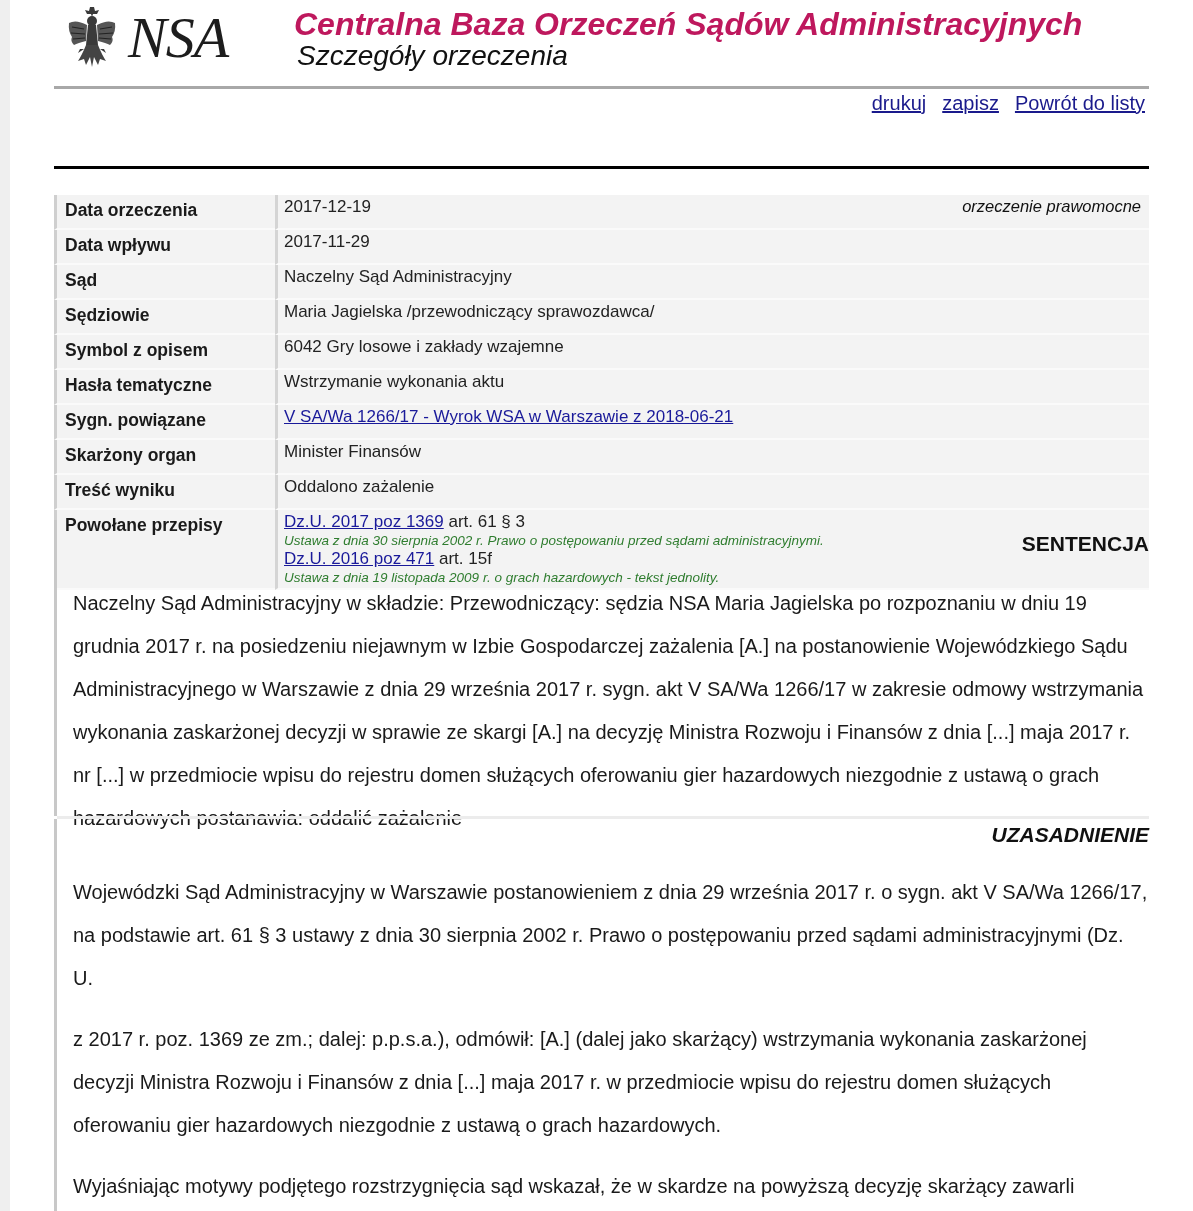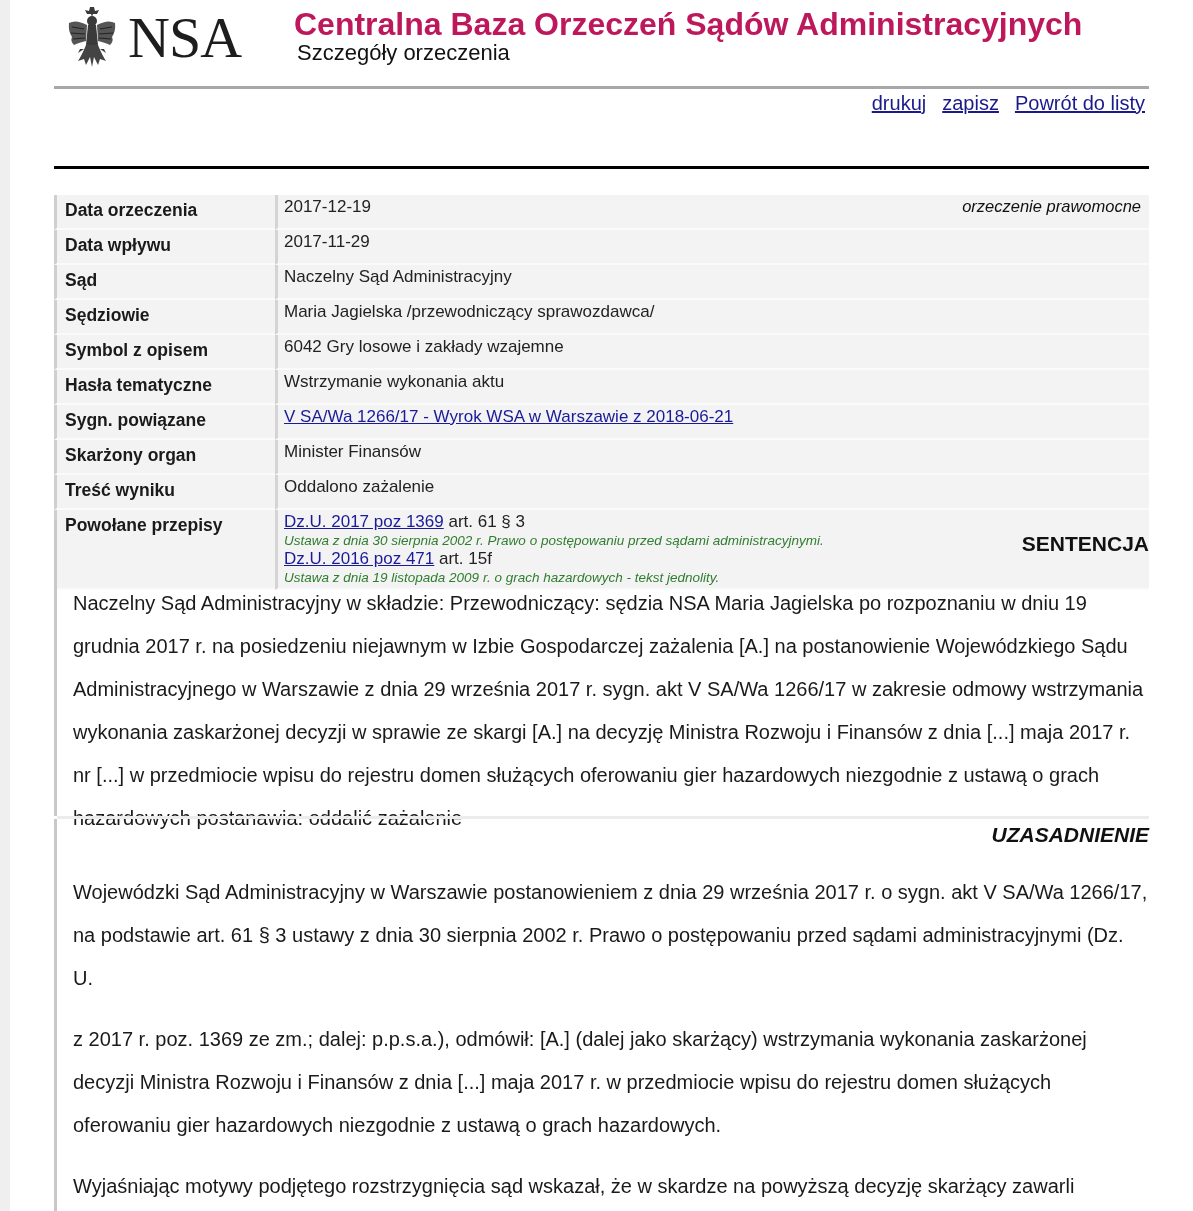--- a/index.html
+++ b/index.html
@@ -21,20 +21,21 @@
     .page {
       position: absolute;
       left: 54px;
       top: 0;
       width: 1095px;
     }
     
     .header {
       position: relative;
       height: 66px;
+      font-style: italic;
     }
     .logo {
       position: absolute;
       left: 12px; top: 4px;
       width: 200px; height: 68px;
       display: flex;
       align-items: center;
     }
     .eagle {
       width: 52px; height: 66px;
@@ -52,21 +53,21 @@
       position: absolute;
       left: 240px; top: 6px;
       font-size: 32px;
       font-weight: bold;
       color: #be185d;
       white-space: nowrap;
     }
     .site-subtitle {
       position: absolute;
       left: 243px; top: 40px;
-      font-size: 22px;
+      font-size: 28px;
       color: #111;
     }
     .header-rule {
       position: absolute;
       left: 0; top: 86px;
       width: 1095px; height: 3px;
       background: #a8a8a8;
     }
     .actions {
       position: absolute;

